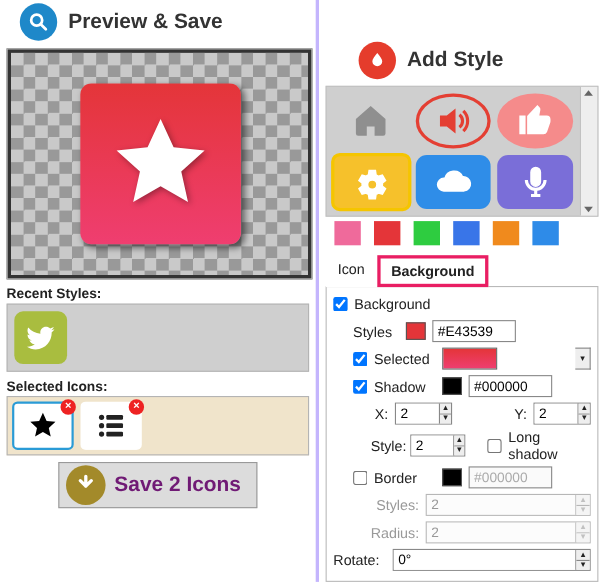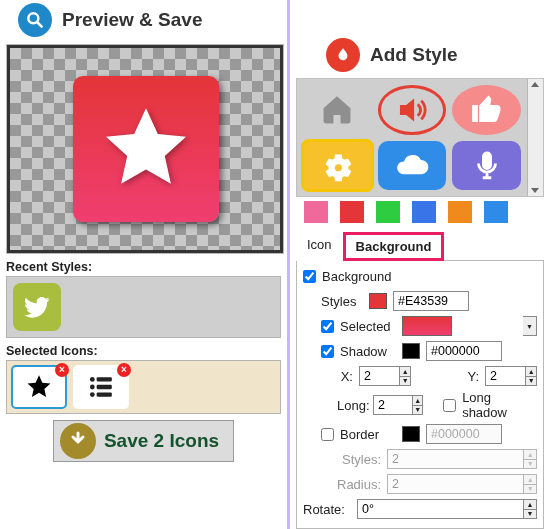--- a/index.html
+++ b/index.html
@@ -28,21 +28,21 @@
   .tw-tile { width: 48px; height: 48px; border-radius: 8px; background: #a9bd3f; display: flex; align-items: center; justify-content: center; }
 
   .selected-box { margin: 0 6px; height: 54px; background: #f0e4cb; border: 1px solid #b4b4b4; padding: 4px; display: flex; gap: 6px; }
   .sel-item { position: relative; width: 56px; height: 44px; border: 2px solid transparent; border-radius: 5px; display: flex; align-items: center; justify-content: center; background: #fff; }
   .sel-item.active { border-color: #2a9bd6; }
   .sel-item .remove { position: absolute; top: -4px; right: -4px; width: 14px; height: 14px; border-radius: 50%; background:#e22; color:#fff; font-size:10px; font-weight:700; display:flex; align-items:center; justify-content:center; line-height:1; }
 
   .save-row { display: flex; justify-content: center; padding: 6px 0 0 0; }
   .save-btn { display: flex; align-items: center; gap: 8px; background: #dcdcdc; border: 1px solid #999; padding: 2px 14px 2px 6px; cursor: pointer; }
   .save-btn .c { width: 36px; height: 36px; border-radius: 50%; background: #a38a2a; display:flex; align-items:center; justify-content:center; }
-  .save-btn span.lbl { font-size: 19px; font-weight: 700; color: #14532d; }
+  .save-btn span.lbl { font-size: 19px; font-weight: 700; color: #701a75; }
 
   
   .styles-area { position: relative; margin: 0 6px 4px 6px; border: 1px solid #c0c0c0; background: #cfcfcf; height: 130px; display:flex; }
   .styles-grid { flex:1; display: grid; grid-template-columns: repeat(3,1fr); grid-auto-rows: 1fr; gap: 6px; padding: 6px; }
   .style-tile { border-radius: 10px; display:flex; align-items:center; justify-content:center; }
   .style-tile.sel { outline: 3px solid #f5c500; outline-offset: -1px; border-radius: 6px; }
   .styles-scroll { width: 16px; background: #eee; border-left:1px solid #b6b6b6; position:relative; }
   .styles-scroll::before, .styles-scroll::after { content:""; position:absolute; left:3px; width:0; height:0; border-left:4px solid transparent; border-right:4px solid transparent; }
   .styles-scroll::before { top:3px; border-bottom:5px solid #666; }
   .styles-scroll::after  { bottom:3px; border-top:5px solid #666; }
@@ -241,21 +241,21 @@
         <span class="lbl" style="width:16px;text-align:right">Y:</span>
         <div class="spin" style="width:52px">
             <input value="2" style="">
             <div class="btns">
               <div>▲</div>
               <div>▼</div>
             </div>
           </div>
       </div>
       <div class="row indent2">
-        <span class="lbl" style="width:30px;text-align:right">Long:</span>
+        <span class="lbl" style="width:30px;text-align:right">Style:</span>
         <div class="spin" style="width:52px">
             <input value="2" style="">
             <div class="btns">
               <div>▲</div>
               <div>▼</div>
             </div>
           </div>
         <span style="width:8px"></span>
         <input type="checkbox" class="cb" style="">
         <span class="lbl">Long shadow</span>

